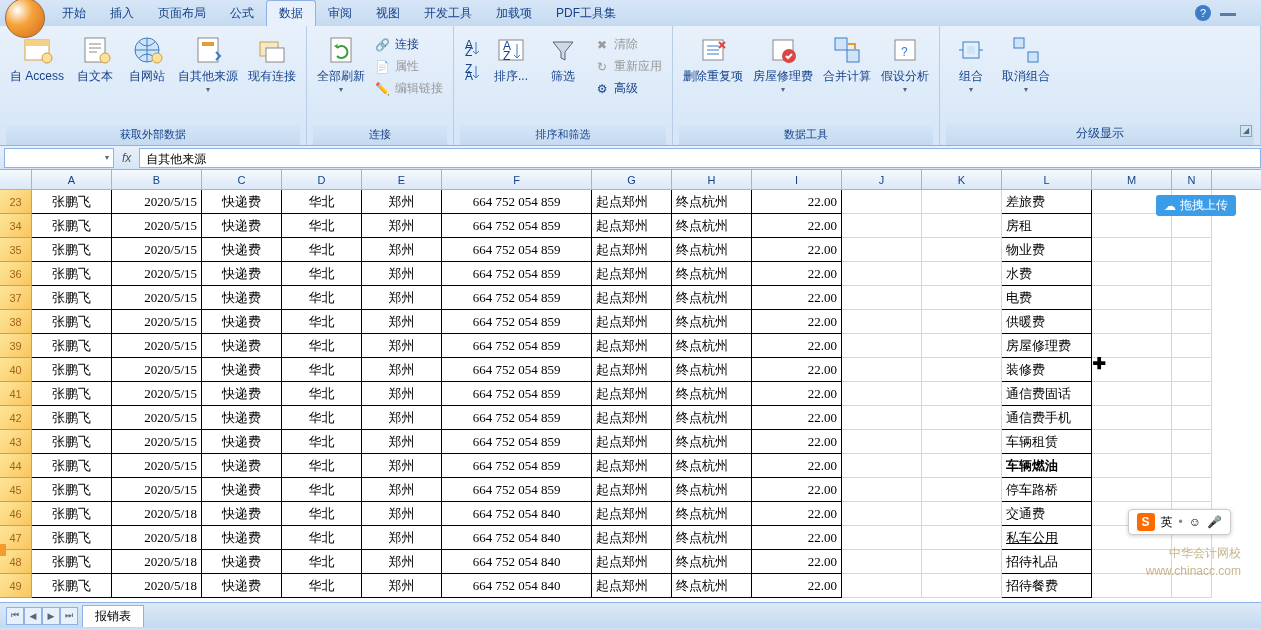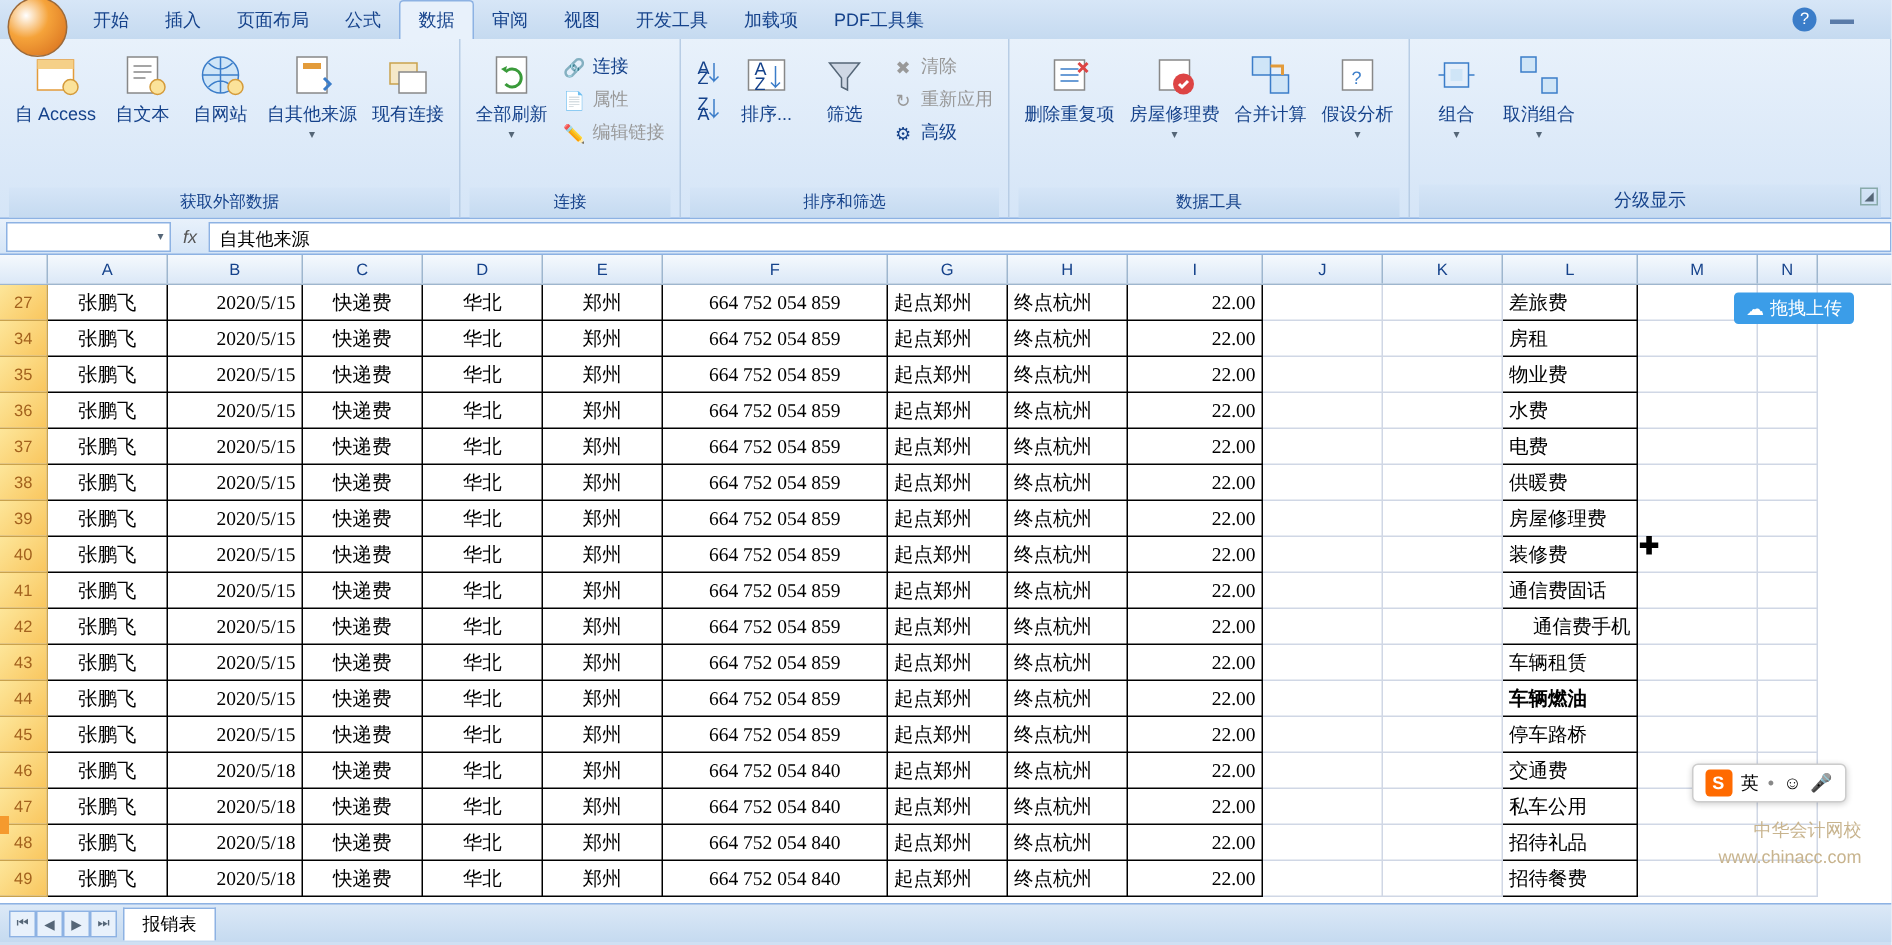--- a/index.html
+++ b/index.html
@@ -314,21 +314,21 @@
       <div class="col-h" style="width: 80px;">H</div>
       <div class="col-h" style="width: 90px;">I</div>
       <div class="col-h" style="width: 80px;">J</div>
       <div class="col-h" style="width: 80px;">K</div>
       <div class="col-h" style="width: 90px;">L</div>
       <div class="col-h" style="width: 80px;">M</div>
       <div class="col-h" style="width: 40px;">N</div>
     </div>
   <div class="rows" id="rows">
       <div class="row">
-        <div class="row-h">27</div>
+        <div class="row-h">23</div>
         <div class="cell ctr bordered" style="width: 80px;">张鹏飞</div>
         <div class="cell rt bordered" style="width: 90px;">2020/5/15</div>
         <div class="cell ctr bordered" style="width: 80px;">快递费</div>
         <div class="cell ctr bordered" style="width: 80px;">华北</div>
         <div class="cell ctr bordered" style="width: 80px;">郑州</div>
         <div class="cell ctr bordered" style="width: 150px;">664 752 054 859</div>
         <div class="cell bordered" style="width: 80px;">起点郑州</div>
         <div class="cell bordered" style="width: 80px;">终点杭州</div>
         <div class="cell rt bordered" style="width: 90px;">22.00</div>
         <div class="cell " style="width: 80px;"></div>
@@ -479,21 +479,21 @@
         <div class="cell rt bordered" style="width: 90px;">2020/5/15</div>
         <div class="cell ctr bordered" style="width: 80px;">快递费</div>
         <div class="cell ctr bordered" style="width: 80px;">华北</div>
         <div class="cell ctr bordered" style="width: 80px;">郑州</div>
         <div class="cell ctr bordered" style="width: 150px;">664 752 054 859</div>
         <div class="cell bordered" style="width: 80px;">起点郑州</div>
         <div class="cell bordered" style="width: 80px;">终点杭州</div>
         <div class="cell rt bordered" style="width: 90px;">22.00</div>
         <div class="cell " style="width: 80px;"></div>
         <div class="cell " style="width: 80px;"></div>
-        <div class="cell bordered" style="width: 90px; text-align: right;">通信费手机</div>
+        <div class="cell bordered" style="width: 90px;">通信费手机</div>
         <div class="cell " style="width: 80px;"></div>
         <div class="cell " style="width: 40px;"></div>
       </div>
       <div class="row">
         <div class="row-h">43</div>
         <div class="cell ctr bordered" style="width: 80px;">张鹏飞</div>
         <div class="cell rt bordered" style="width: 90px;">2020/5/15</div>
         <div class="cell ctr bordered" style="width: 80px;">快递费</div>
         <div class="cell ctr bordered" style="width: 80px;">华北</div>
         <div class="cell ctr bordered" style="width: 80px;">郑州</div>
@@ -564,21 +564,21 @@
         <div class="cell rt bordered" style="width: 90px;">2020/5/18</div>
         <div class="cell ctr bordered" style="width: 80px;">快递费</div>
         <div class="cell ctr bordered" style="width: 80px;">华北</div>
         <div class="cell ctr bordered" style="width: 80px;">郑州</div>
         <div class="cell ctr bordered" style="width: 150px;">664 752 054 840</div>
         <div class="cell bordered" style="width: 80px;">起点郑州</div>
         <div class="cell bordered" style="width: 80px;">终点杭州</div>
         <div class="cell rt bordered" style="width: 90px;">22.00</div>
         <div class="cell " style="width: 80px;"></div>
         <div class="cell " style="width: 80px;"></div>
-        <div class="cell bordered" style="width: 90px;">私车公用</div>
+        <div class="cell bordered" style="width: 90px; text-decoration: underline;">私车公用</div>
         <div class="cell " style="width: 80px;"></div>
         <div class="cell " style="width: 40px;"></div>
       </div>
       <div class="row">
         <div class="row-h">48</div>
         <div class="cell ctr bordered" style="width: 80px;">张鹏飞</div>
         <div class="cell rt bordered" style="width: 90px;">2020/5/18</div>
         <div class="cell ctr bordered" style="width: 80px;">快递费</div>
         <div class="cell ctr bordered" style="width: 80px;">华北</div>
         <div class="cell ctr bordered" style="width: 80px;">郑州</div>

